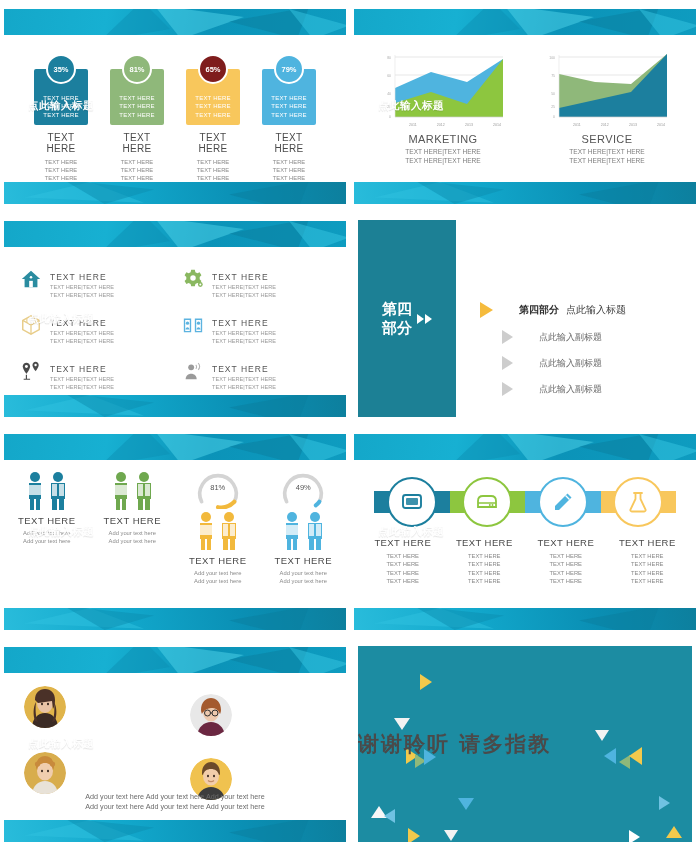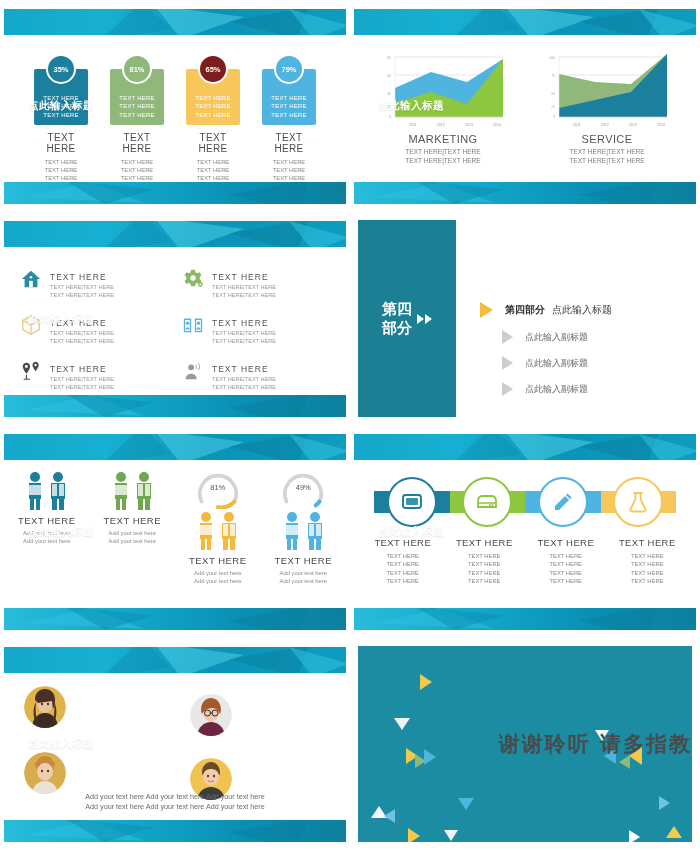--- a/index.html
+++ b/index.html
@@ -77,21 +77,21 @@
 
   
   .s4-left{position:absolute;left:4px;top:4px;bottom:4px;width:98px;background:#1c8095;
     display:flex;align-items:center;justify-content:center;gap:5px;}
   .s4-left .zh{color:#fff;font-size:15px;font-weight:bold;line-height:19px;text-align:center;
     font-family:"DejaVu Sans","Liberation Sans",sans-serif;}
   .s4-left .arrows{display:flex;gap:1px;}
   .s4-left .arrows i{width:0;height:0;border-left:7px solid #ffffff;
     border-top:5px solid transparent;border-bottom:5px solid transparent;}
   .s4-list{position:absolute;left:126px;top:86px;}
-  .s4-item{display:flex;align-items:center;gap:12px;margin-bottom:12px;}
+  .s4-item{display:flex;align-items:center;gap:26px;margin-bottom:12px;}
   .s4-item .tri{width:0;height:0;border-left:11px solid #cdcdcd;
     border-top:7px solid transparent;border-bottom:7px solid transparent;}
   .s4-item.lead .tri{border-left-color:#f5bb3d;border-left-width:13px;
     border-top-width:8px;border-bottom-width:8px;}
   .s4-item .lbl{font-size:9px;color:#666;font-family:"DejaVu Sans","Liberation Sans",sans-serif;}
   .s4-item.lead .lbl{font-size:10px;color:#3c3c3c;}
   .s4-item.lead .lbl b{font-weight:bold;margin-right:7px;color:#2f2f2f;}
   .s4-item.sub{margin-left:22px;}
 
   
@@ -118,21 +118,21 @@
   
   .s7-grid{position:absolute;top:44px;left:0;right:0;height:118px;}
   .ava{position:absolute;width:42px;height:42px;border-radius:50%;overflow:hidden;}
   .ava svg{display:block;}
   .s7-text{position:absolute;bottom:34px;left:0;right:0;text-align:center;
     font-size:7.2px;line-height:10px;color:#6a6a6a;}
 
   
   .s8{position:absolute;left:4px;top:4px;right:4px;bottom:4px;background:#1c8ca2;overflow:hidden;}
   .s8 .thanks{position:absolute;left:0;right:0;top:50%;transform:translateY(-50%);
-    text-align:right;font-size:21px;font-weight:bold;color:#4a4a4a;letter-spacing:2px;
+    text-align:left;font-size:21px;font-weight:bold;color:#4a4a4a;letter-spacing:2px;
     font-family:"DejaVu Sans","Liberation Sans",sans-serif;z-index:3;}
   .tri-sh{position:absolute;width:0;height:0;}
 </style>
 </head>
 <body>
 
 <div class="deck">
 
   <div class="slide">
     <div class="canvas">

